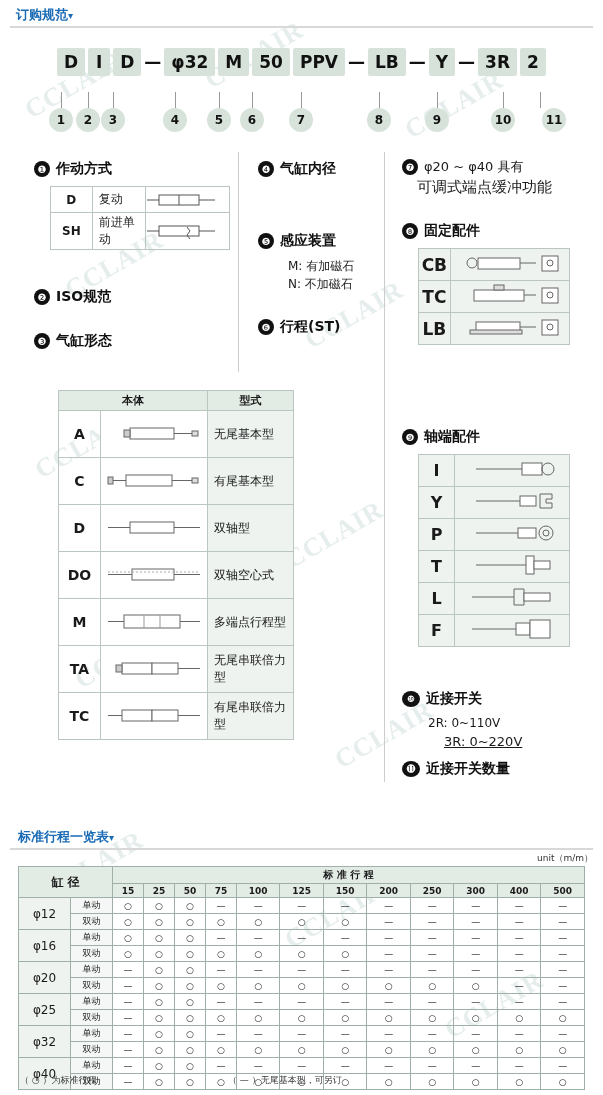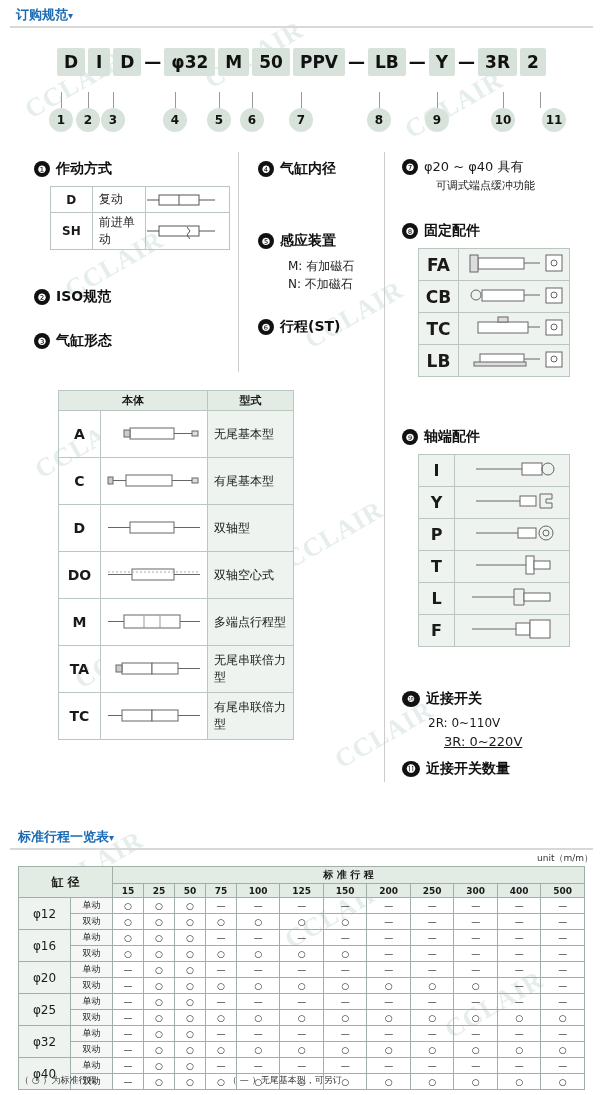--- a/index.html
+++ b/index.html
@@ -283,40 +283,28 @@
 
 <div style="position:absolute; left:258px; top:318px;" class="bline">
   <span class="bnum">❻</span>
   <span class="blabel">行程(ST)</span>
 </div>
 
 <div style="position:absolute; left:402px; top:158px;" class="bline">
   <span class="bnum">❼</span>
   <span style="font-size:13px;">φ20 ~ φ40 具有</span>
 </div>
-<div style="position:absolute; left:436px; top:178px; font-size:11px;">可调式端点缓冲功能</div>
+<div style="position:absolute; left:417px; top:178px; font-size:15px;">可调式端点缓冲功能</div>
 
 <div style="position:absolute; left:402px; top:222px;" class="bline">
   <span class="bnum">❽</span>
   <span class="blabel">固定配件</span>
 </div>
 <table class="tbl" style="position:absolute; left:418px; top:248px; width:152px; background:#eef3ef;">
   <tbody>
-      <tr>
-    <td style="width:40px; text-align:center; height:32px; font-size:17px; font-weight:bold;">FA</td>
-    <td style="text-align:center;">
-      <svg width="104" height="26">
-            <rect x="16" y="8" width="46" height="11" fill="#fff" stroke="#666"></rect>
-            <line x1="62" y1="13" x2="78" y2="13" stroke="#666"></line>
-            <rect x="8" y="5" width="8" height="17" fill="#ddd" stroke="#666"></rect>
-            <rect x="84" y="5" width="16" height="16" fill="#fff" stroke="#666"></rect>
-            <circle cx="92" cy="13" r="3" fill="none" stroke="#666"></circle>
-          </svg>
-    </td>
-  </tr>
   <tr>
     <td style="text-align:center; height:32px; font-size:17px; font-weight:bold;margin-left:24px;">CB</td>
     <td style="text-align:center;">
       <svg width="104" height="26">
             <rect x="20" y="8" width="42" height="11" fill="#fff" stroke="#666"></rect>
             <line x1="62" y1="13" x2="78" y2="13" stroke="#666"></line>
             <circle cx="14" cy="13" r="5" fill="none" stroke="#666"></circle>
             <rect x="84" y="6" width="16" height="15" fill="#fff" stroke="#666"></rect>
             <circle cx="92" cy="13" r="3" fill="none" stroke="#666"></circle>
           </svg>

